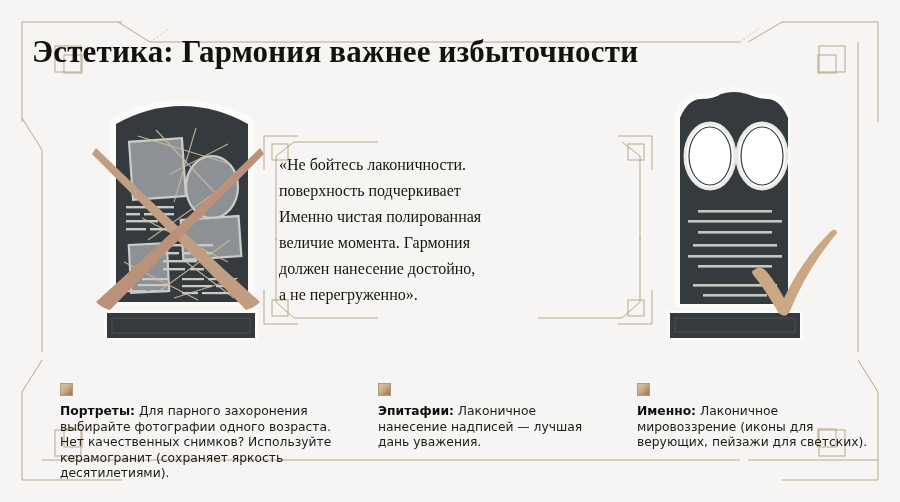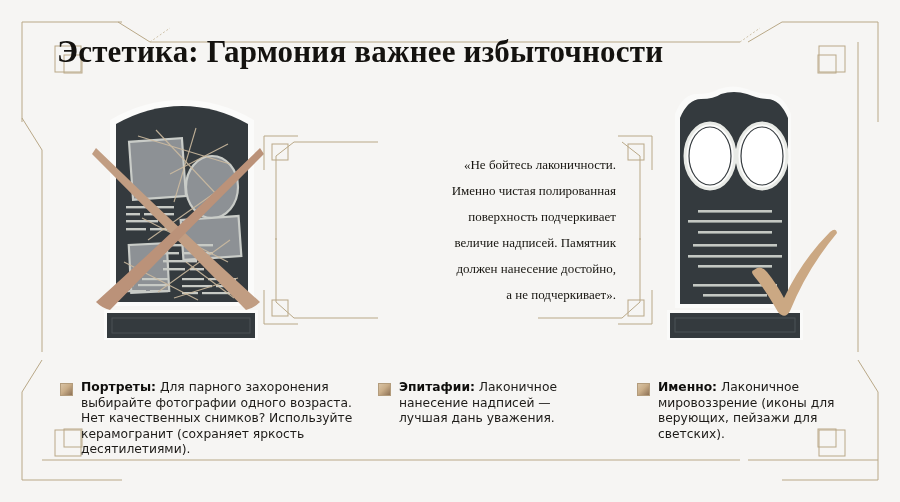--- a/index.html
+++ b/index.html
@@ -19,21 +19,21 @@
   
   .frame-svg {
     position: absolute;
     left: 0; top: 0;
     width: 900px; height: 502px;
     pointer-events: none;
   }
   
   .title {
     position: absolute;
-    left: 57px;
+    left: 32px;
     top: 34px;
     font-family: "Liberation Serif", "DejaVu Serif", serif;
     font-size: 31px;
     font-weight: 700;
     letter-spacing: 0.2px;
     color: #14120f;
     white-space: nowrap;
   }
   
   .mon-left {
@@ -60,42 +60,43 @@
     height: 200px;
   }
   .quote-corners {
     position: absolute;
     left: 0; top: 0;
     width: 400px; height: 200px;
     pointer-events: none;
   }
   .quote-text {
     position: absolute;
-    left: 6px;
+    left: 21px;
     top: 22px;
     width: 352px;
-    text-align: right;
+    text-align: left;
     font-family: "Liberation Serif", "DejaVu Serif", serif;
-    font-size: 13px;
+    font-size: 16px;
     line-height: 26px;
     color: #16140f;
   }
   
   .bullets {
     position: absolute;
     left: 0;
     top: 372px;
     width: 900px;
     height: 110px;
   }
   .bullet {
     position: absolute;
     display: flex;
     align-items: flex-start;
     gap: 8px;
+    flex-direction: column;
   }
   .bullet-1 { left: 60px;  top: 8px;  width: 295px; }
   .bullet-2 { left: 378px; top: 8px;  width: 225px; justify-content: center; }
   .bullet-3 { left: 637px; top: 8px;  width: 235px; }
   .bullet-marker {
     flex: 0 0 auto;
     width: 13px;
     height: 13px;
     margin-top: 3px;
     background: linear-gradient(135deg, #d8c3a5 0%, #c9ad88 45%, #8e7256 100%);
@@ -279,25 +280,25 @@
         <rect x="370" y="170" width="16" height="16"></rect>
 
         <path d="M6 160 L 6 194"></path>
         <path d="M6 194 L 40 194"></path>
         <path d="M18 108 L 18 172 L 36 188 L 120 188"></path>
         <rect x="14" y="170" width="16" height="16"></rect>
       </g>
     </svg>
     <div class="quote-text">
       <div>«Не бойтесь лаконичности.</div>
+      <div>поверхность подчеркивает</div>
       <div>Именно чистая полированная</div>
-      <div>поверхность подчеркивает</div>
-      <div>величие надписей. Памятник</div>
+      <div>величие момента. Гармония</div>
       <div>должен нанесение достойно,</div>
-      <div>а не подчеркивает».</div>
+      <div>а не перегруженно».</div>
     </div>
   </div>
 
   <div class="bullets">
 
     <div class="bullet bullet-1">
       <span class="bullet-marker"></span>
       <div class="bullet-body">
         <b>Портреты:</b><span> Для парного захоронения выбирайте фотографии одного возраста. Нет качественных снимков? Используйте керамогранит (сохраняет яркость десятилетиями).</span>
       </div>

